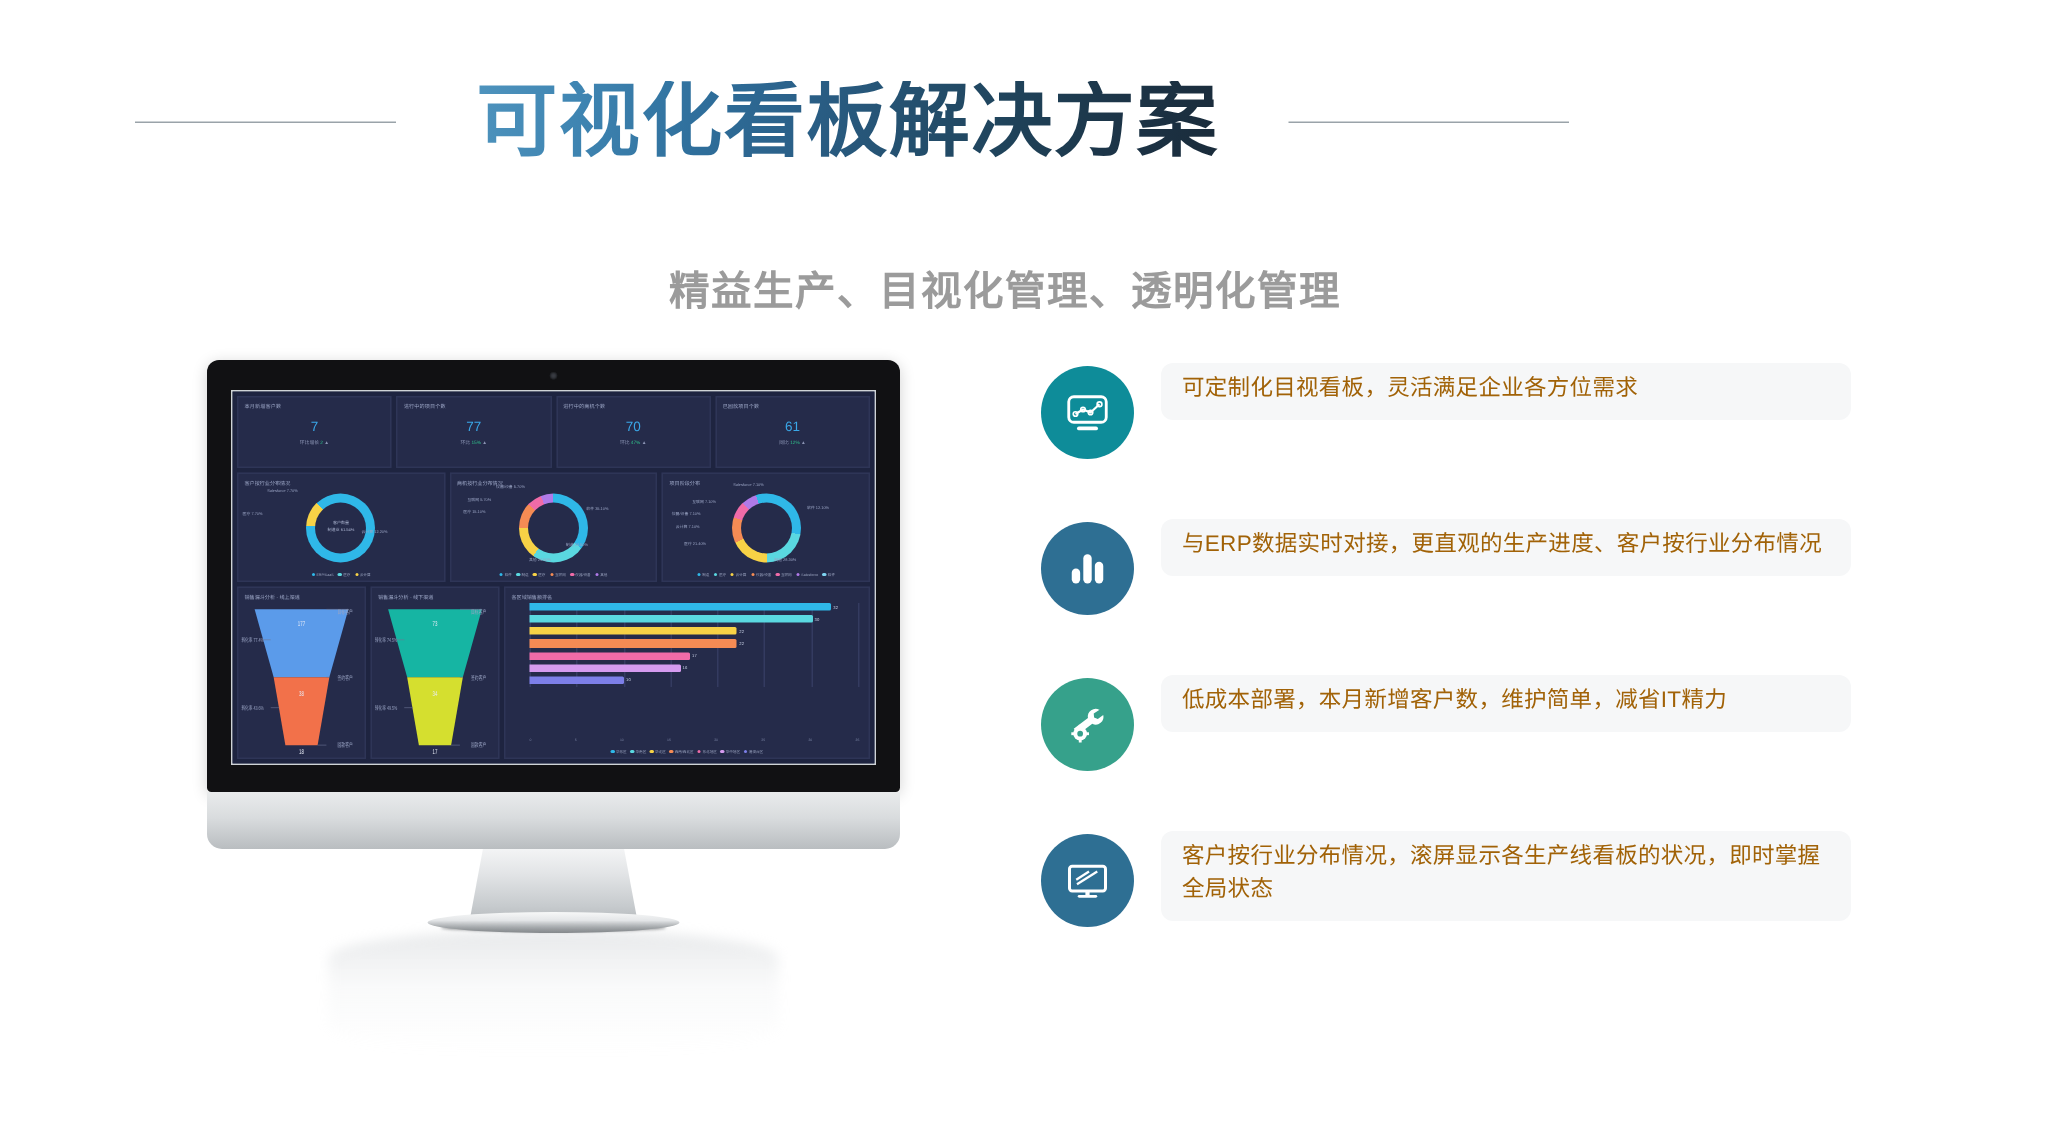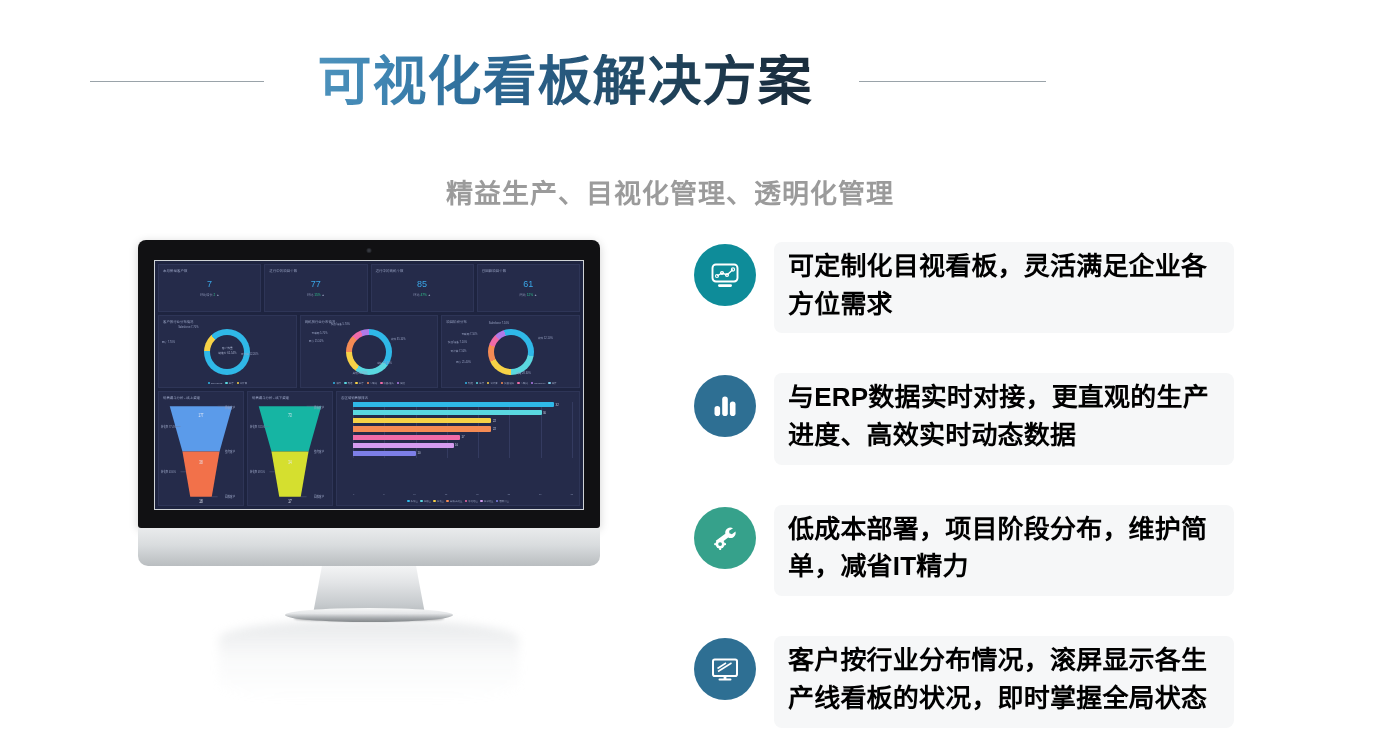--- a/index.html
+++ b/index.html
@@ -361,23 +361,23 @@
   }
 
   .feature-text-wrap {
     flex: 1;
     background: #f6f7f8;
     border-radius: 8px;
     padding: 6px 14px 10px 14px;
     margin-top: -2px;
   }
   .feature-text {
-    font-size: 26px;
-    font-weight: 700;
-    color: #000000;
+    font-size: 15px;
+    font-weight: 400;
+    color: #a16207;
     line-height: 1.45;
     letter-spacing: .2px;
   }
 </style>
 </head>
 <body>
 
 <div class="header">
   <div class="title-row">
     <span class="rule rule-left"></span>
@@ -412,21 +412,21 @@
               <div class="kpi-value">77</div>
               <div class="kpi-sub">
                 <span>环比</span>
                 <span class="kpi-delta">15%</span> ▲
               </div>
             </div>
           </div>
           <div class="kpi-card">
             <div class="kpi-title">进行中的商机个数</div>
             <div class="kpi-body">
-              <div class="kpi-value">85</div>
+              <div class="kpi-value">70</div>
               <div class="kpi-sub">
                 <span>环比</span>
                 <span class="kpi-delta">47%</span> ▲
               </div>
             </div>
           </div>
           <div class="kpi-card">
             <div class="kpi-title">已回款项目个数</div>
             <div class="kpi-body">
               <div class="kpi-value">61</div>
@@ -643,40 +643,40 @@
 
   <div class="feature">
     <div class="feature-icon" style="background: rgb(46, 111, 147);">
       <svg width="34" height="34" viewBox="0 0 34 34" fill="none" aria-hidden="true">
         <rect x="6.5" y="17" width="5.6" height="10" rx="2.8" fill="#fff"></rect>
         <rect x="14.2" y="7.5" width="5.6" height="19.5" rx="2.8" fill="#fff"></rect>
         <rect x="21.9" y="12.5" width="5.6" height="14.5" rx="2.8" fill="#fff"></rect>
       </svg>
     </div>
     <div class="feature-text-wrap">
-      <div class="feature-text">与ERP数据实时对接，更直观的生产进度、高效实时动态数据</div>
+      <div class="feature-text">与ERP数据实时对接，更直观的生产进度、客户按行业分布情况</div>
     </div>
   </div>
 
   <div class="feature">
     <div class="feature-icon" style="background: rgb(54, 161, 139);">
       <svg width="36" height="36" viewBox="0 0 36 36" fill="none" aria-hidden="true">
         <path d="M24.6 7.3a5.2 5.2 0 0 0-6.9 6.4l-8.4 8.4 3.4 3.4 8.4-8.4a5.2 5.2 0 0 0 6.4-6.9l-3.2 3.2-2.6-.6-.6-2.6 3.5-3z" fill="#fff" transform="rotate(8 18 18)"></path>
         <g transform="translate(8.5,19.5)">
           <circle cx="4.6" cy="4.6" r="4.6" fill="#fff"></circle>
           <circle cx="4.6" cy="4.6" r="1.9" fill="#36a18b"></circle>
           <rect x="3.7" y="-1.3" width="1.9" height="2.2" fill="#fff"></rect>
           <rect x="3.7" y="8.3" width="1.9" height="2.2" fill="#fff"></rect>
           <rect x="-1.3" y="3.7" width="2.2" height="1.9" fill="#fff"></rect>
           <rect x="8.3" y="3.7" width="2.2" height="1.9" fill="#fff"></rect>
         </g>
       </svg>
     </div>
     <div class="feature-text-wrap">
-      <div class="feature-text">低成本部署，项目阶段分布，维护简单，减省IT精力</div>
+      <div class="feature-text">低成本部署，本月新增客户数，维护简单，减省IT精力</div>
     </div>
   </div>
 
   <div class="feature">
     <div class="feature-icon" style="background: rgb(46, 111, 147);">
       <svg width="36" height="36" viewBox="0 0 36 36" fill="none" aria-hidden="true">
         <rect x="6" y="8.5" width="24" height="16.5" rx="1.8" stroke="#fff" stroke-width="2"></rect>
         <line x1="10.5" y1="17.5" x2="19" y2="12" stroke="#fff" stroke-width="1.5"></line>
         <line x1="11" y1="20.5" x2="24.5" y2="12" stroke="#fff" stroke-width="1.5"></line>
         <rect x="16.6" y="25" width="2.8" height="3.2" fill="#fff"></rect>

